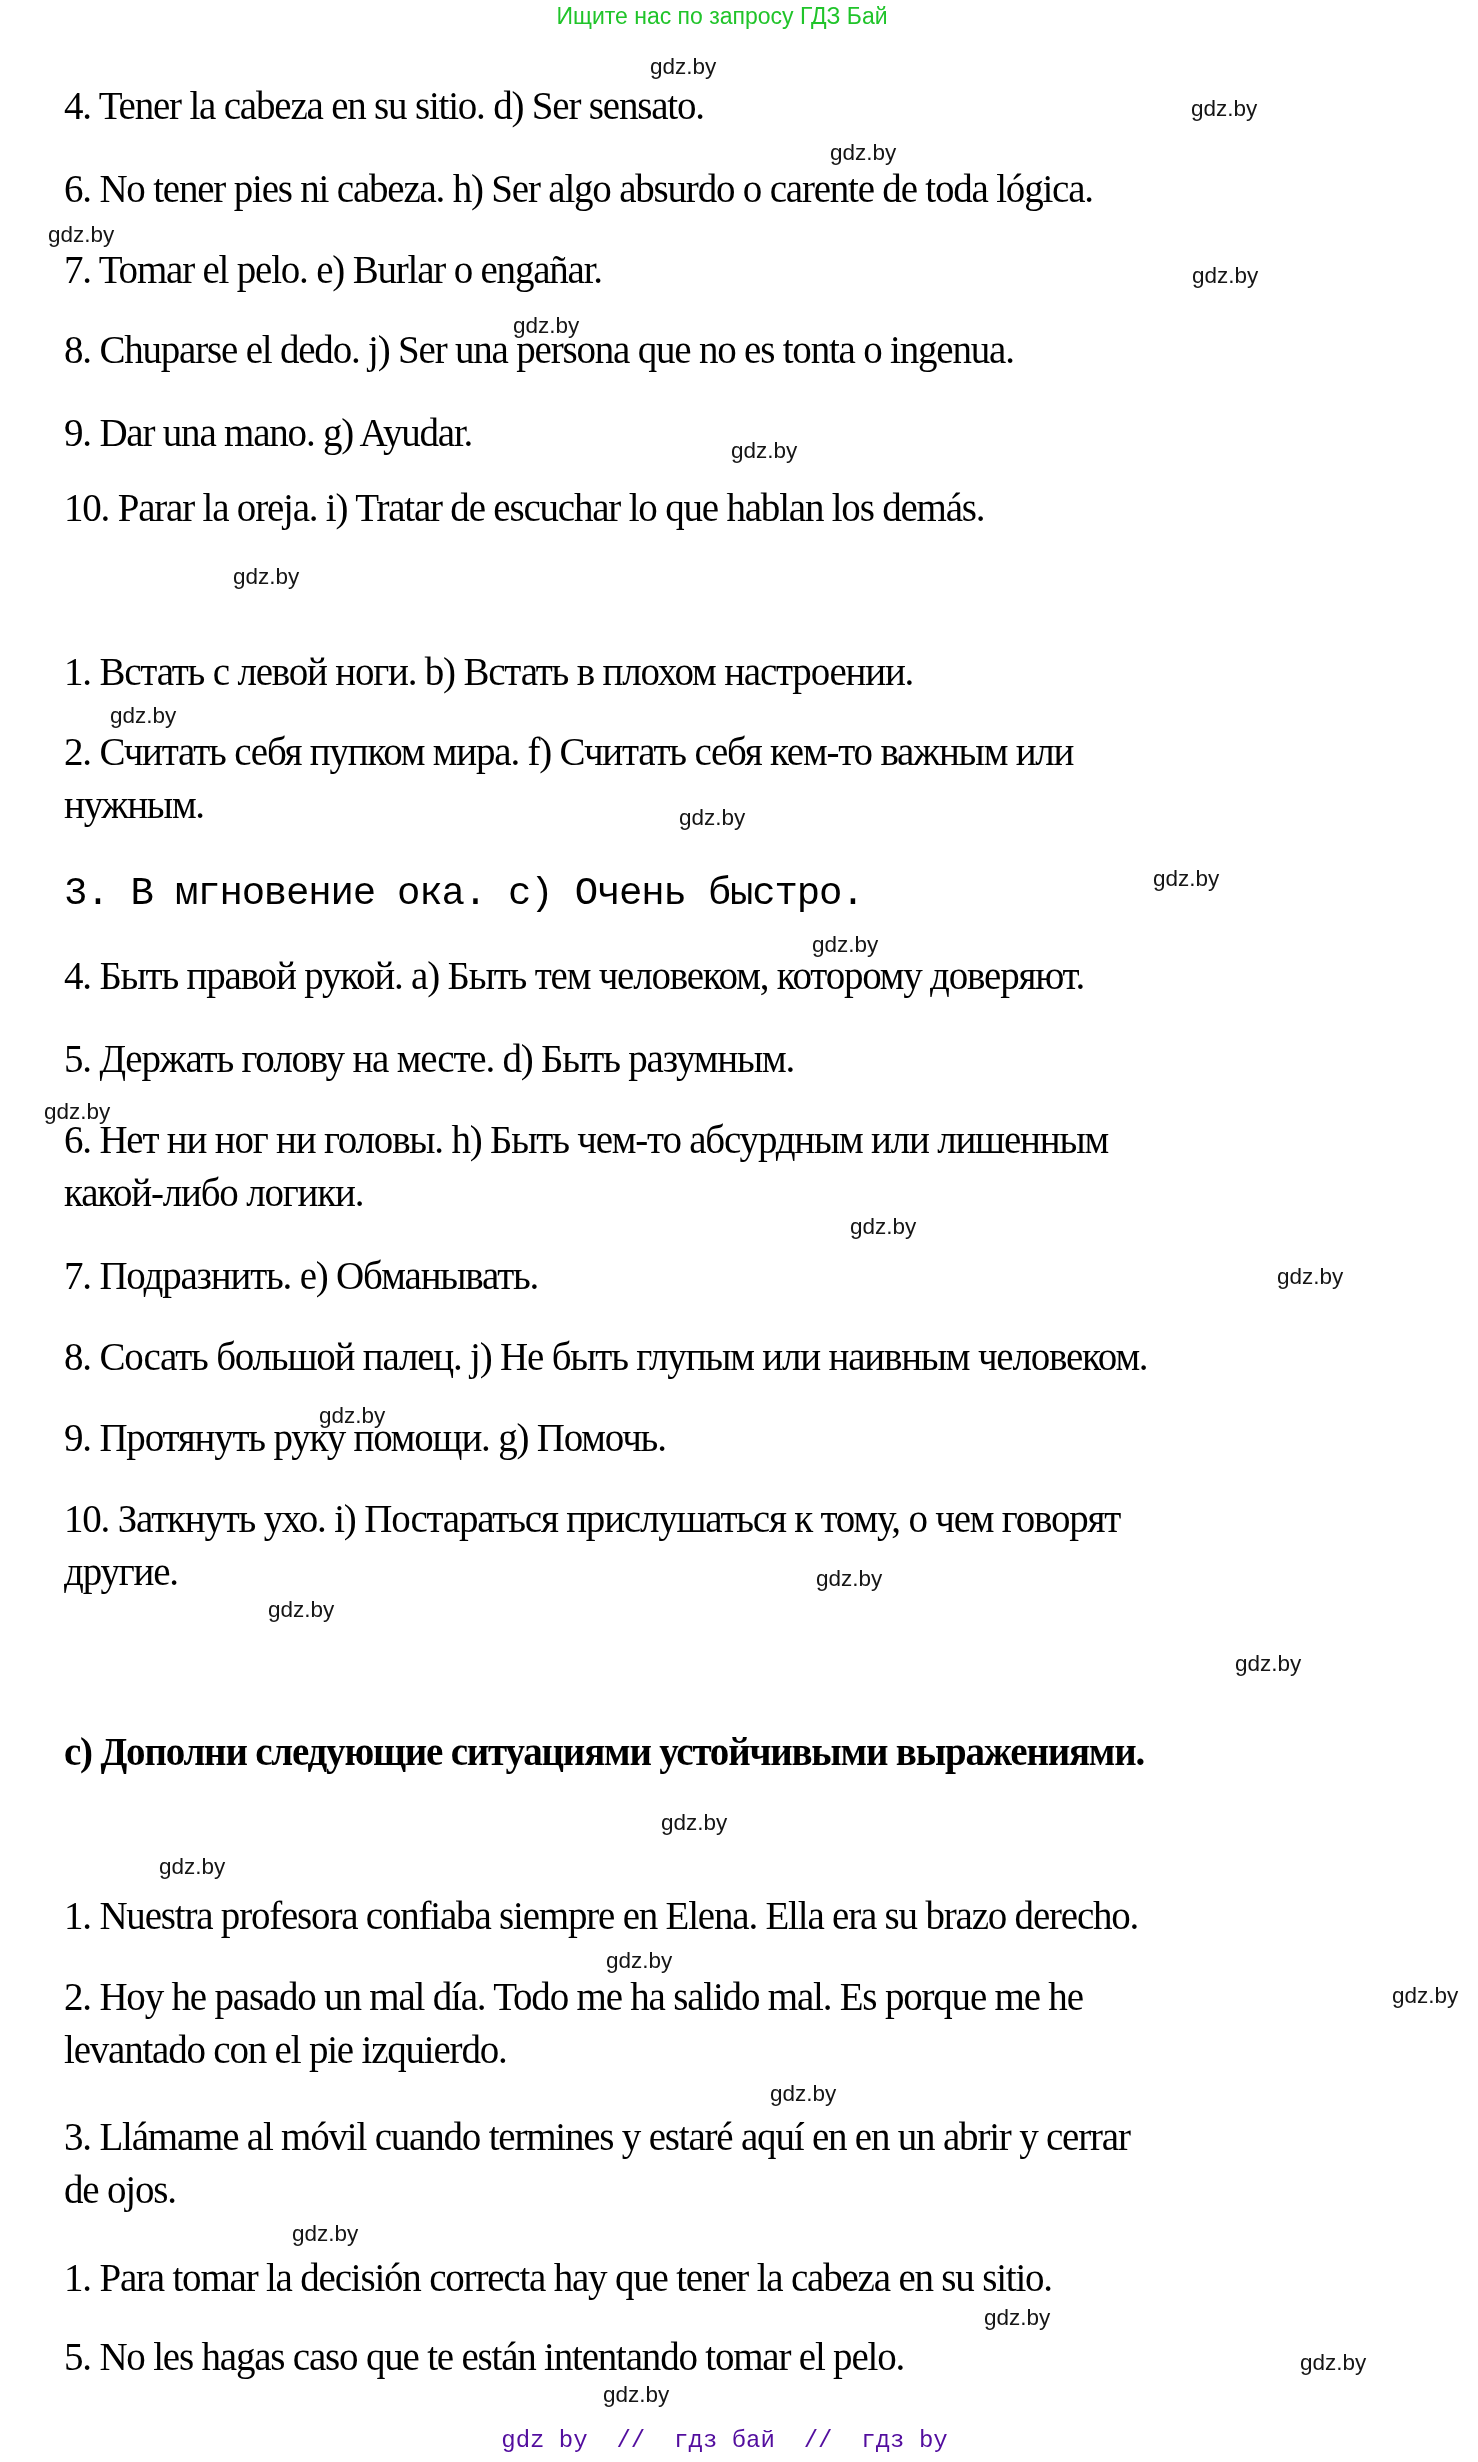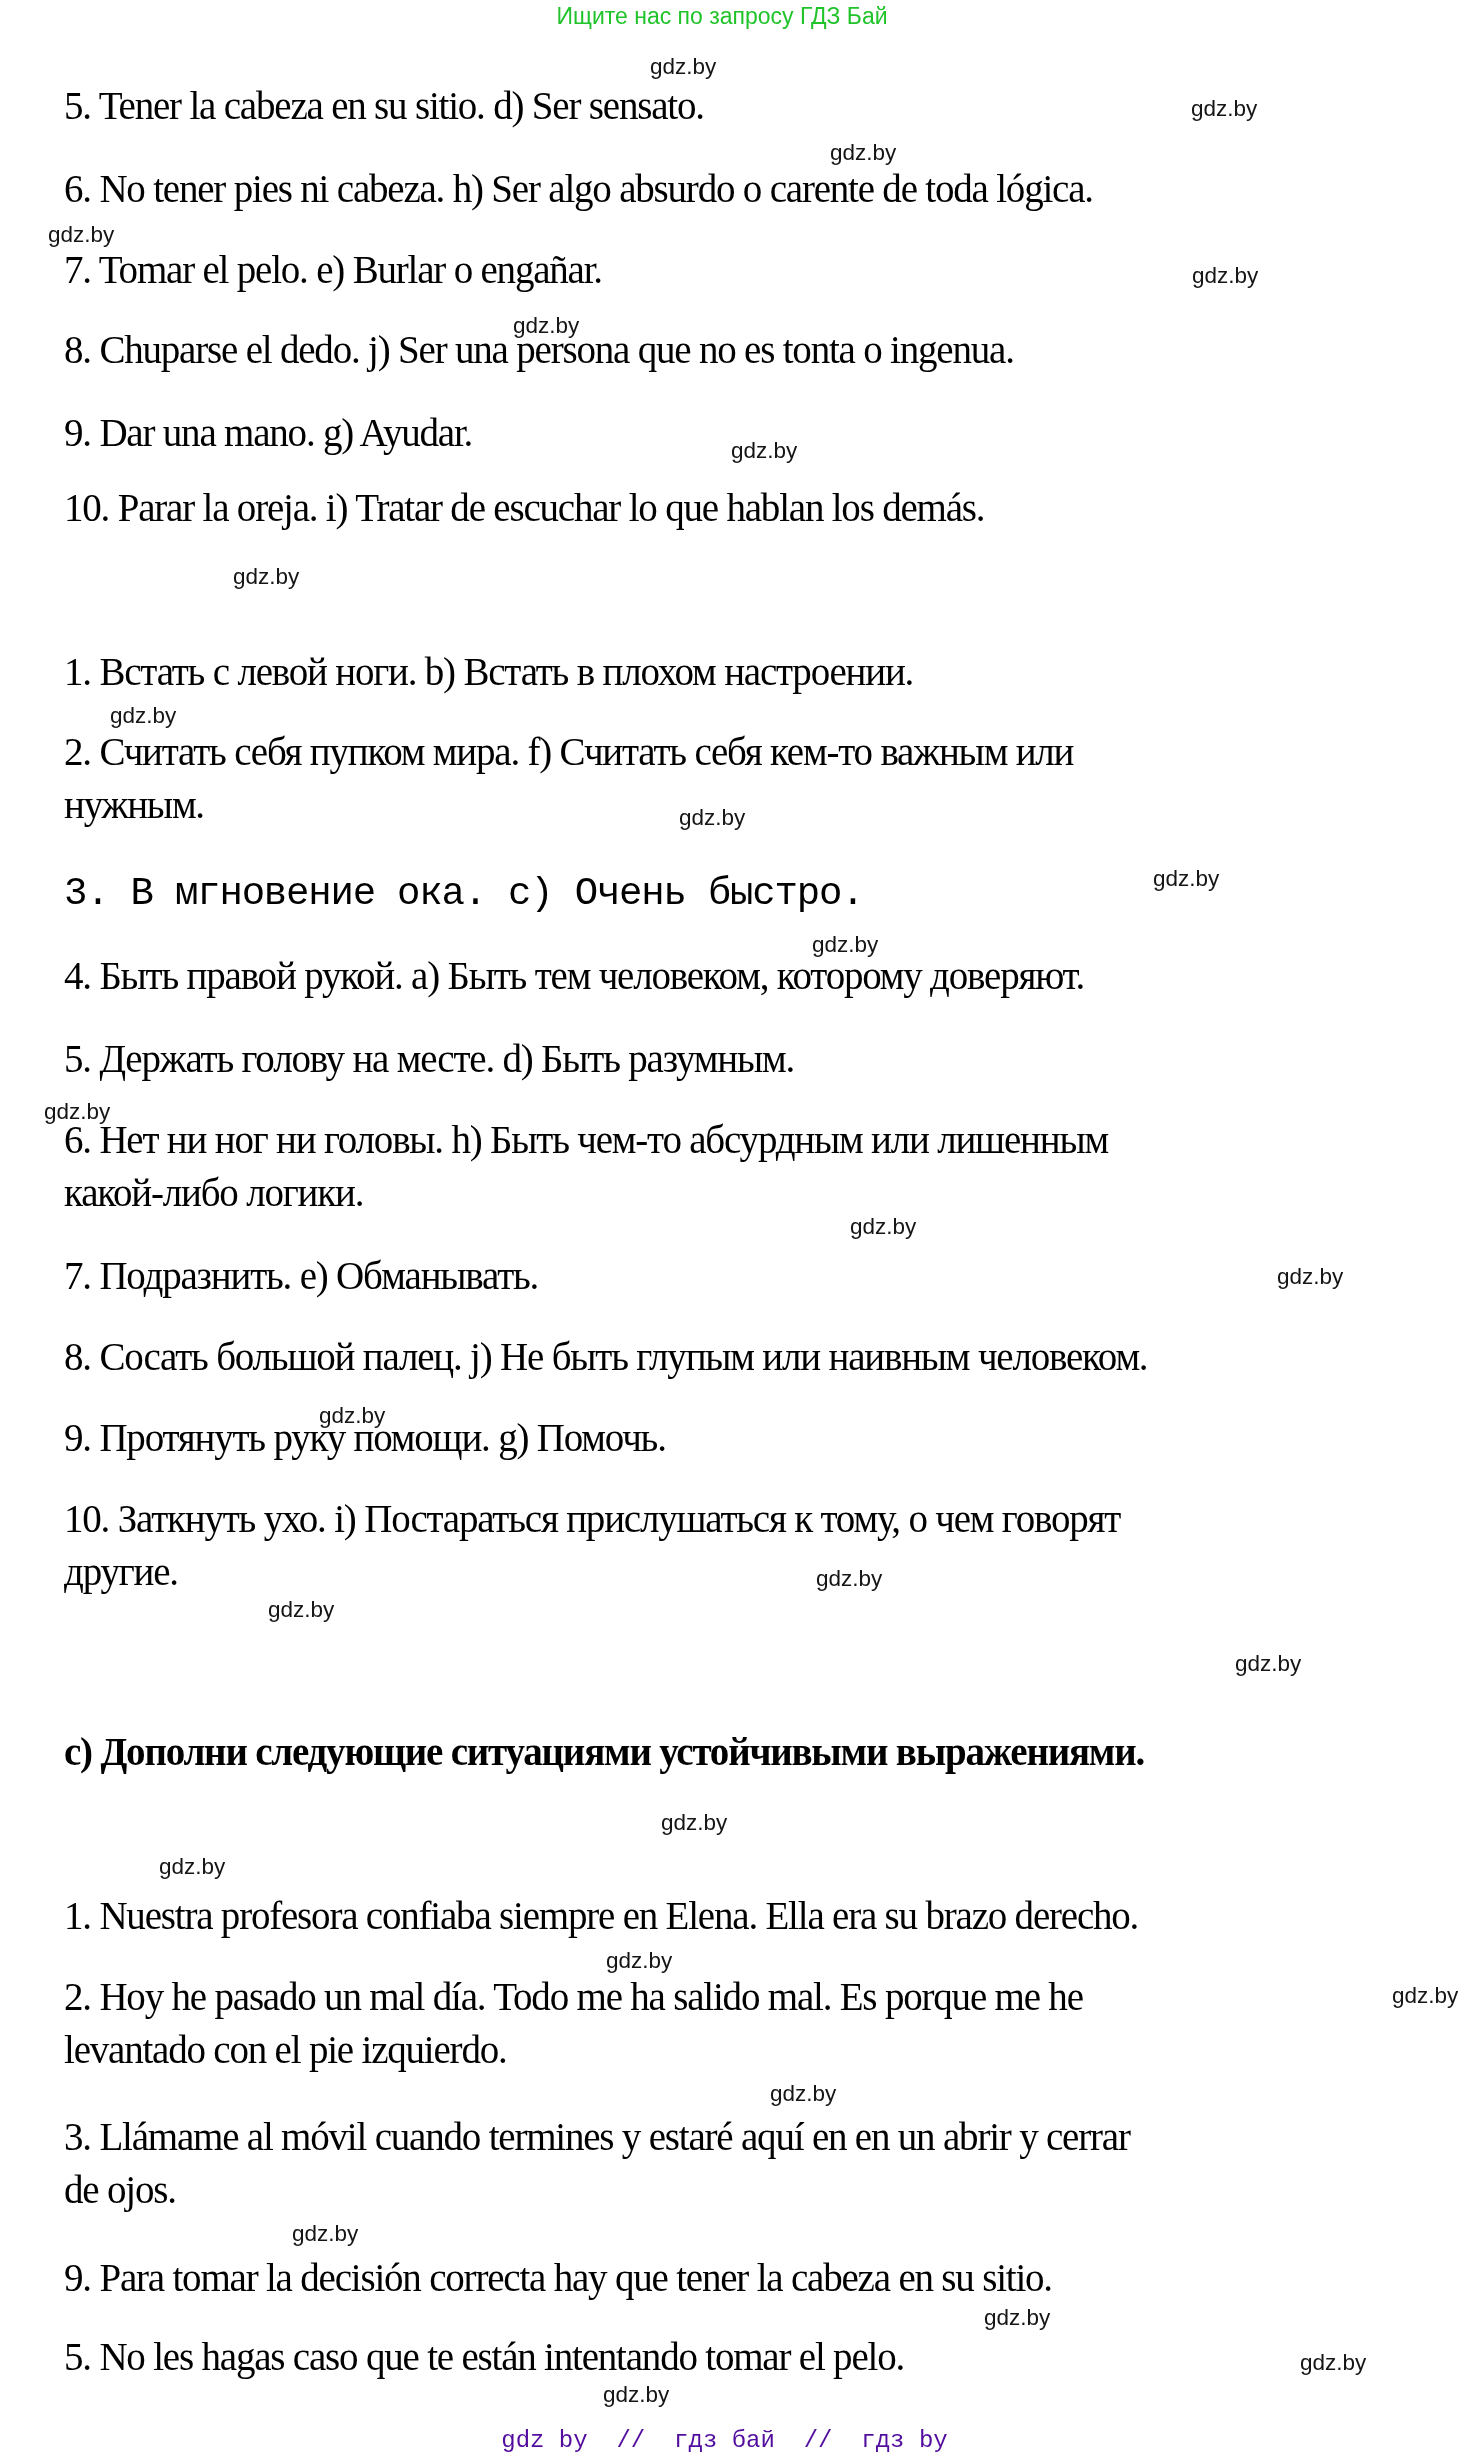--- a/index.html
+++ b/index.html
@@ -63,21 +63,21 @@
   }
 </style>
 </head>
 <body>
 
 <div class="page">
 
   <div class="promo-header" style="color: rgb(32, 196, 42);">Ищите нас по запросу ГДЗ Бай</div>
 
   <div id="paragraphs">
-      <div class="para" style="top: 79px;">5. Tener la cabeza en su sitio. d) Ser sensato.</div>
+      <div class="para" style="top: 79px;">4. Tener la cabeza en su sitio. d) Ser sensato.</div>
       <div class="para" style="top: 162px;">6. No tener pies ni cabeza. h) Ser algo absurdo o carente de toda lógica.</div>
       <div class="para" style="top: 243px;">7. Tomar el pelo. e) Burlar o engañar.</div>
       <div class="para" style="top: 323px;">8. Chuparse el dedo. j) Ser una persona que no es tonta o ingenua.</div>
       <div class="para" style="top: 406px;">9. Dar una mano. g) Ayudar.</div>
       <div class="para" style="top: 481px;">10. Parar la oreja. i) Tratar de escuchar lo que hablan los demás.</div>
       <div class="para" style="top: 645px;">1. Встать с левой ноги. b) Встать в плохом настроении.</div>
       <div class="para" style="top: 725px;">2. Считать себя пупком мира. f) Считать себя кем-то важным или
 нужным.</div>
       <div class="para" style="top: 868px; font-family: Liberation Mono, monospace;">3. В мгновение ока. c) Очень быстро.</div>
       <div class="para" style="top: 949px;">4. Быть правой рукой. a) Быть тем человеком, которому доверяют.</div>
@@ -88,21 +88,21 @@
       <div class="para" style="top: 1330px;">8. Сосать большой палец. j) Не быть глупым или наивным человеком.</div>
       <div class="para" style="top: 1411px;">9. Протянуть руку помощи. g) Помочь.</div>
       <div class="para" style="top: 1492px;">10. Заткнуть ухо. i) Постараться прислушаться к тому, о чем говорят
 другие.</div>
       <div class="para bold" style="top: 1725px;">с) Дополни следующие ситуациями устойчивыми выражениями.</div>
       <div class="para" style="top: 1889px;">1. Nuestra profesora confiaba siempre en Elena. Ella era su brazo derecho.</div>
       <div class="para" style="top: 1970px;">2. Hoy he pasado un mal día. Todo me ha salido mal. Es porque me he
 levantado con el pie izquierdo.</div>
       <div class="para" style="top: 2110px;">3. Llámame al móvil cuando termines y estaré aquí en en un abrir y cerrar
 de ojos.</div>
-      <div class="para" style="top: 2251px;">9. Para tomar la decisión correcta hay que tener la cabeza en su sitio.</div>
+      <div class="para" style="top: 2251px;">1. Para tomar la decisión correcta hay que tener la cabeza en su sitio.</div>
       <div class="para" style="top: 2330px;">5. No les hagas caso que te están intentando tomar el pelo.</div>
     </div>
 
   <div id="watermarks">
       <span class="wm" style="left: 650px; top: 54px; color: rgb(21, 21, 21);">gdz.by</span>
       <span class="wm" style="left: 1191px; top: 96px; color: rgb(21, 21, 21);">gdz.by</span>
       <span class="wm" style="left: 830px; top: 140px; color: rgb(21, 21, 21);">gdz.by</span>
       <span class="wm" style="left: 48px; top: 222px; color: rgb(21, 21, 21);">gdz.by</span>
       <span class="wm" style="left: 1192px; top: 263px; color: rgb(21, 21, 21);">gdz.by</span>
       <span class="wm" style="left: 513px; top: 313px; color: rgb(21, 21, 21);">gdz.by</span>

